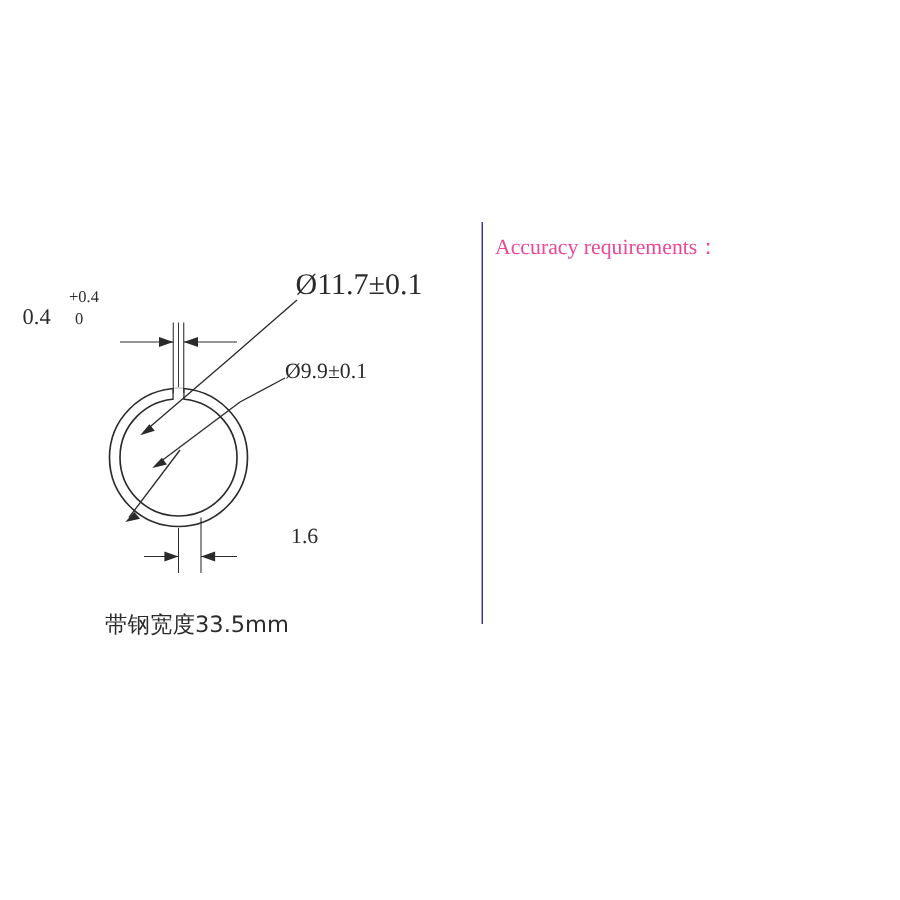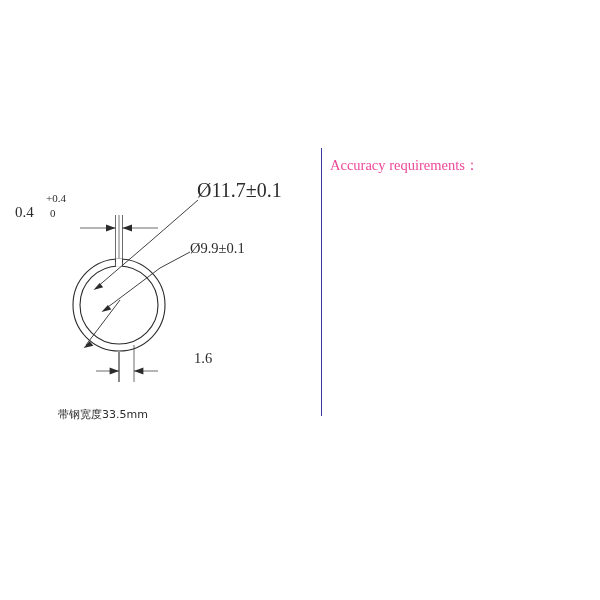--- a/index.html
+++ b/index.html
@@ -135,21 +135,21 @@
     <div class="dim-text" style="left:15px; top:204px; font-size:15px;">0.4</div>
     <div class="dim-text" style="left:46px; top:192px; font-size:11px;text-align:center;">+0.4</div>
     <div class="dim-text" style="left:50px; top:207px; font-size:11px;">0</div>
 
     <div class="dim-text" style="left:197px; top:179px; font-size:20px;">Ø11.7±0.1</div>
 
     <div class="dim-text" style="left:190px; top:240px; font-size:14.5px;">Ø9.9±0.1</div>
 
     <div class="dim-text" style="left:194px; top:350px; font-size:14.5px;">1.6</div>
 
-    <div class="dim-text" style="left:58px; top:407px; font-size:11px; font-family:'DejaVu Sans', sans-serif;text-align:center;">带钢宽度33.5mm</div>
+    <div class="dim-text" style="left:70px; top:407px; font-size:15px; font-family:'DejaVu Sans', sans-serif;text-align:center;">带钢宽度33.5mm</div>
   </div>
 
   <div id="divider"></div>
 
   <div id="specs">
     <div class="spec-line spec-title">Accuracy requirements：</div>
   </div>
 
 </div>
 

